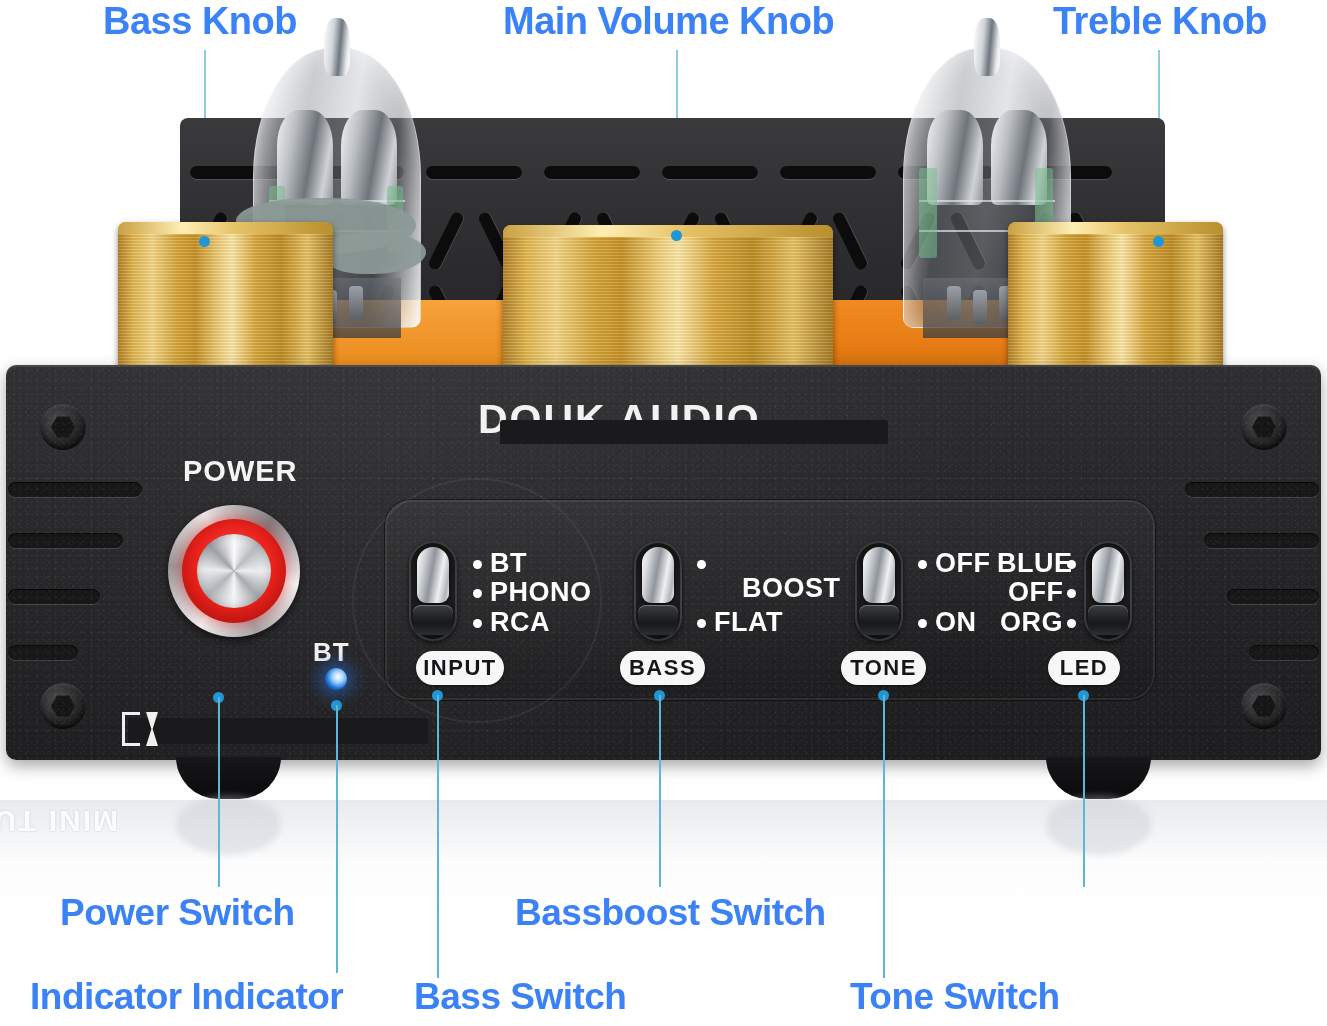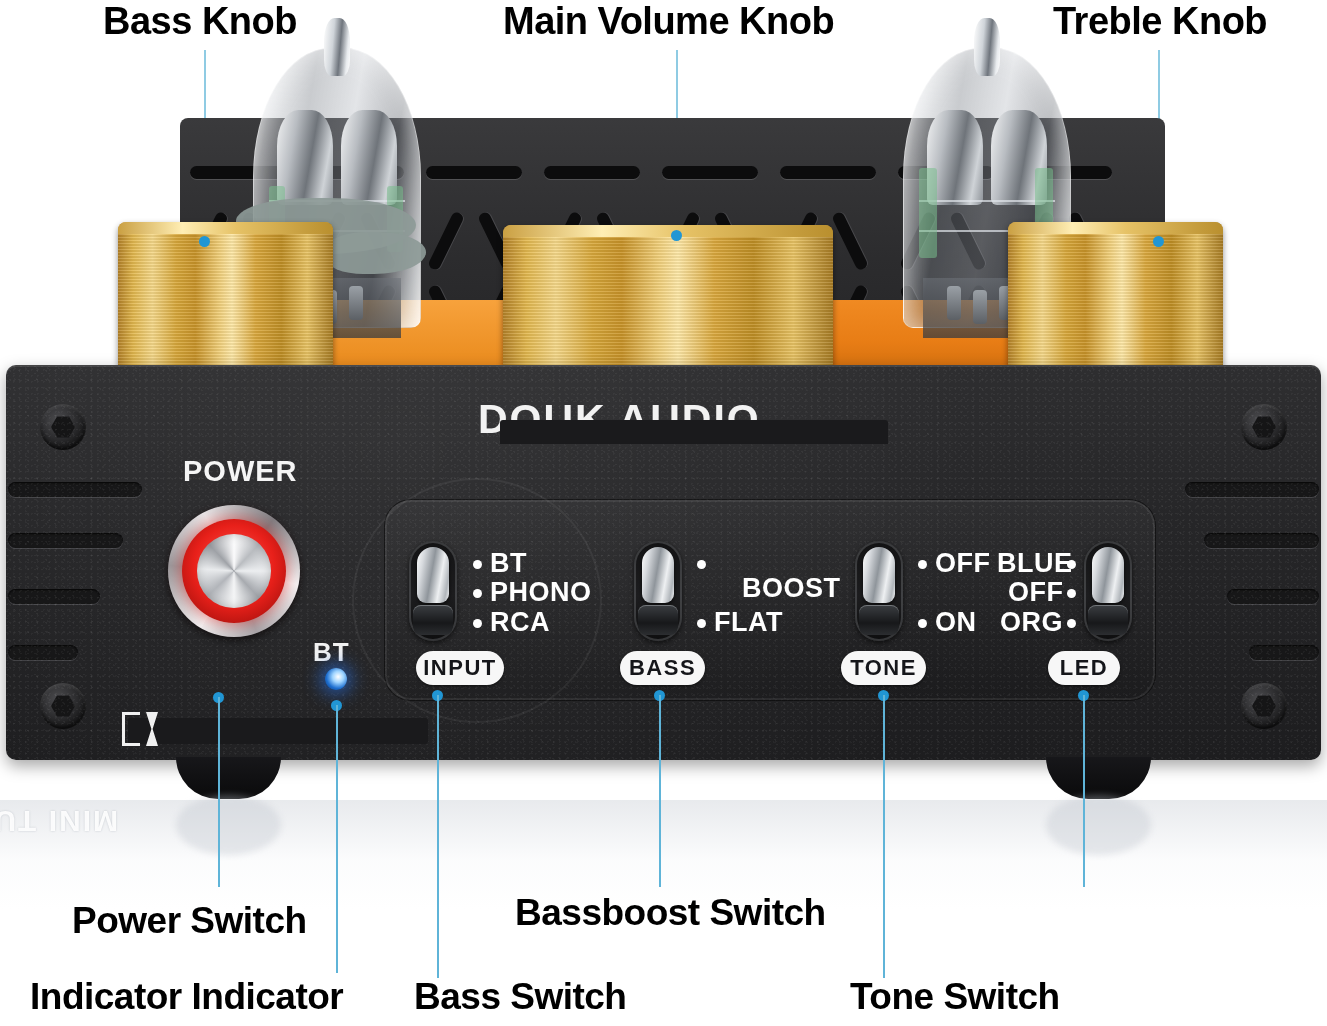--- a/index.html
+++ b/index.html
@@ -8,21 +8,21 @@
     background:#ffffff;
     font-family:"Liberation Sans", sans-serif;
     overflow:hidden;
     position:relative;
   }
   #stage { position:absolute; inset:0; }
 
   
   .callout {
     position:absolute;
-    color:#000000;
+    color:#3b82f6;
     font-weight:bold;
     white-space:nowrap;
     letter-spacing:-0.5px;
   }
   .callout.top { font-size:38px; }
   .callout.bot { font-size:37px; }
 
   
   .ptr { position:absolute; width:2px; background:#5fb4d8; }
   .ptr.pale { background:#8fcbe3; }
@@ -510,20 +510,20 @@
 
   <div class="dot" style="left:654px; top:690px;"></div>
   <div class="ptr" style="left:659px; top:695px; height:192px;"></div>
 
   <div class="dot" style="left:878px; top:690px;"></div>
   <div class="ptr" style="left:883px; top:695px; height:283px;"></div>
 
   <div class="dot" style="left:1078px; top:690px;"></div>
   <div class="ptr" style="left:1083px; top:695px; height:192px;"></div>
 
-  <div class="callout bot" style="left:72px;  top:892px;margin-top:8px;">Power Switch</div>
+  <div class="callout bot" style="left:60px;  top:892px;">Power Switch</div>
   <div class="callout bot" style="left:515px; top:892px;">Bassboost Switch</div>
 
   <div class="callout bot" style="left:30px;  top:976px;">Indicator Indicator</div>
   <div class="callout bot" style="left:414px; top:976px;">Bass Switch</div>
   <div class="callout bot" style="left:850px; top:976px;">Tone Switch</div>
 
 </div>
 
 </body></html>

